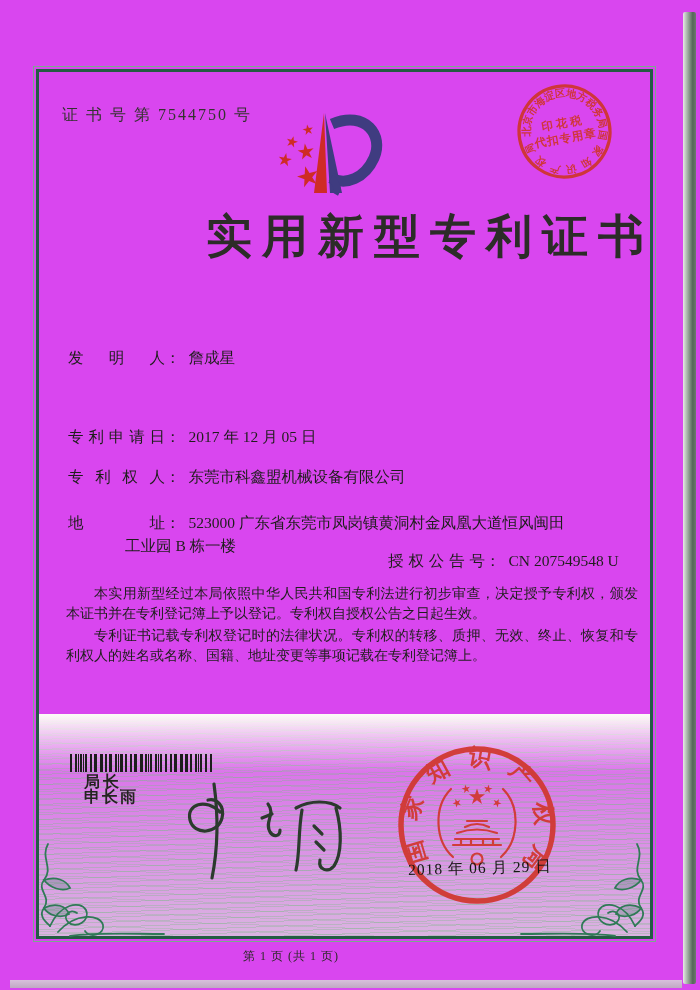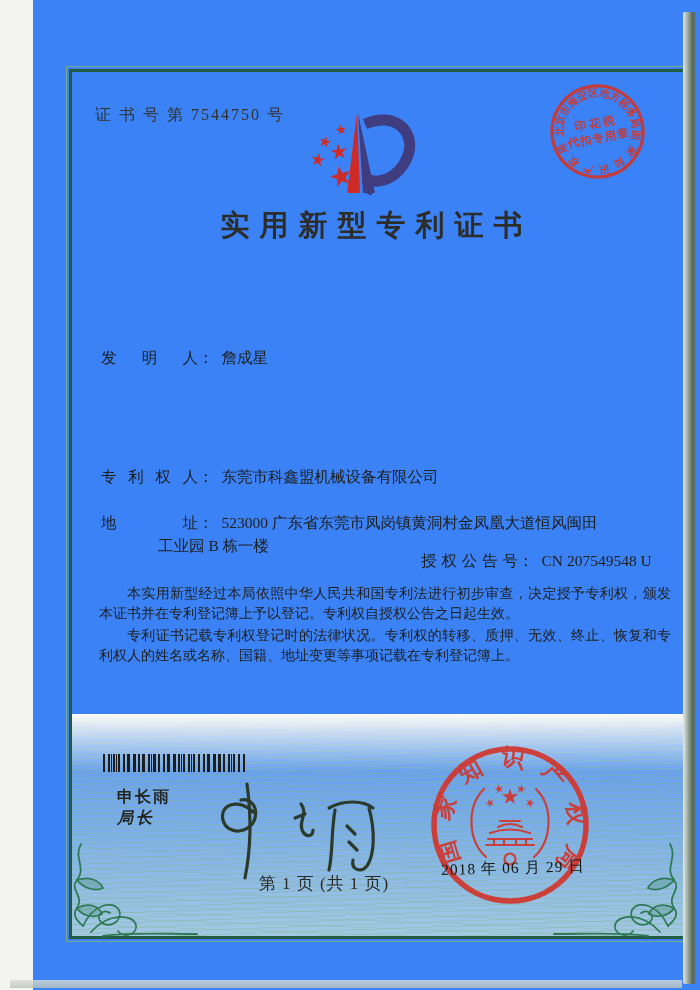--- a/index.html
+++ b/index.html
@@ -1,21 +1,21 @@
 <!DOCTYPE html>
 <html><head>
 <meta charset="utf-8">
 <style>
   html,body{margin:0;padding:0;}
   body{
     width:700px;height:990px;overflow:hidden;background:#ffffff;
     font-family:"Liberation Serif","DejaVu Serif",serif;
   }
   .scan{position:relative;width:700px;height:990px;background:#f3f4f0;overflow:hidden;}
-  .page{position:absolute;inset:0;background:#3b82f6;margin-left:33px;}
+  .page{position:absolute;inset:0;background:#d946ef;}
 
   
   .frame{position:absolute;left:33px;top:66px;width:621px;height:874px;
          border:1px solid #7aa98c;z-index:1;}
   .frame-inner{position:absolute;inset:2px;border:3px solid #235c43;}
 
   
   .guilloche{position:absolute;left:37px;top:714px;width:613px;height:223px;z-index:0;
     background:
       linear-gradient(180deg, rgba(252,252,246,1) 0%, rgba(252,252,246,0) 26%),
@@ -23,51 +23,51 @@
       repeating-linear-gradient(182deg, rgba(124,184,134,0.28) 0 1px, rgba(124,184,134,0) 1px 7px),
       linear-gradient(180deg, rgba(228,243,226,0.15), rgba(219,238,217,0.65));
   }
 
   .cert-no{position:absolute;left:62px;top:105px;font-size:16px;letter-spacing:2px;
            color:#33332e;z-index:2;}
 
   .logo{position:absolute;left:268px;top:106px;z-index:2;}
   .tax-stamp{position:absolute;left:507px;top:74px;z-index:3;opacity:.92;transform:rotate(-10deg);}
 
-  .title{position:absolute;left:33px;top:206px;width:621px;text-align:center;
-         font-size:29px;font-weight:700;letter-spacing:10px;color:#2c2c28;z-index:2;}
+  .title{position:absolute;left:33px;top:206px;width:621px;text-align:right;
+         font-size:46px;font-weight:700;letter-spacing:10px;color:#2c2c28;z-index:2;}
 
   .row{position:absolute;left:68px;font-size:15.5px;color:#1e1e1b;z-index:2;}
   .row .nowrap{white-space:nowrap;}
   .lbl{display:inline-block;width:97px;text-align:justify;text-align-last:justify;vertical-align:bottom;}
   .val{margin-left:8px;}
   .addr2{margin-left:57px;margin-top:2px;}
 
   .paras{position:absolute;left:66px;top:584px;width:572px;z-index:2;
          font-size:14px;line-height:19.5px;text-align:justify;color:#1f1f1c;}
   .paras p{margin:0 0 3px 0;text-indent:2em;}
 
   .barcode{position:absolute;left:70px;top:754px;width:142px;height:18px;z-index:2;
     background-image:
       repeating-linear-gradient(90deg,#1d1d1d 0 2px,transparent 2px 5px),
       repeating-linear-gradient(90deg,#1d1d1d 0 1px,transparent 1px 8px),
       repeating-linear-gradient(90deg,#1d1d1d 0 1px,transparent 1px 13px);}
 
-  .signer-role{position:absolute;left:84px;top:808px;font-size:16px;letter-spacing:3px;
-    color:#242421;z-index:2;font-family:"Liberation Sans","DejaVu Sans",sans-serif;font-weight:600;font-style:italic;}
+  .signer-role{position:absolute;left:84px;top:772px;font-size:16px;letter-spacing:3px;
+    color:#242421;z-index:2;font-family:"Liberation Sans","DejaVu Sans",sans-serif;font-weight:600;}
   .signer-name{position:absolute;left:84px;top:787px;font-size:16px;letter-spacing:2px;
     color:#242421;z-index:2;font-family:"Liberation Sans","DejaVu Sans",sans-serif;font-weight:600;}
   .signature{position:absolute;left:168px;top:778px;z-index:3;}
 
   .seal{position:absolute;left:389px;top:737px;z-index:3;opacity:.93;}
   .seal-date{position:absolute;left:408px;top:858px;z-index:4;font-size:15.5px;
              letter-spacing:1px;color:#151513;transform:rotate(-1.5deg);}
 
-  .footer{position:absolute;left:33px;top:872px;width:516px;text-align:center;
-          font-size:17px;letter-spacing:1px;color:#2a2a26;z-index:2;}
+  .footer{position:absolute;left:33px;top:948px;width:516px;text-align:center;
+          font-size:12px;letter-spacing:1px;color:#2a2a26;z-index:2;}
 
   .flourish{position:absolute;z-index:2;}
   .flourish.left{left:36px;top:842px;}
   .flourish.right{left:519px;top:842px;transform:scaleX(-1);}
 
   
   .edge-right{position:absolute;right:4px;top:12px;width:13px;height:972px;z-index:60;
     background:linear-gradient(90deg,#e7eae6 0%,#97a69a 40%,#56655b 75%,#6d7b71 100%);
     border-radius:2px;}
   .edge-bottom{position:absolute;left:10px;right:18px;bottom:2px;height:8px;z-index:60;
@@ -118,20 +118,23 @@
       </text>
       <text x="57.5" y="53" font-size="11.5" fill="#cf352b" font-weight="bold" text-anchor="middle" style="letter-spacing:3px">印花税</text>
       <text x="57.5" y="68" font-size="11.5" fill="#cf352b" font-weight="bold" text-anchor="middle" style="letter-spacing:1px">代扣专用章</text>
     </svg>
 
     <div class="title">实用新型专利证书</div>
 
     <div class="row nowrap" style="top:348px">
       <span class="lbl">发明人</span><span>：</span><span class="val">詹成星</span>
     </div>
+    <div class="row nowrap" style="top:427px">
+      <span class="lbl">专利申请日</span><span>：</span><span class="val">2017 年 12 月 05 日</span>
+    </div>
     <div class="row nowrap" style="top:467px">
       <span class="lbl">专利权人</span><span>：</span><span class="val">东莞市科鑫盟机械设备有限公司</span>
     </div>
     <div class="row" style="top:513px">
       <span class="nowrap"><span class="lbl">地址</span><span>：</span><span class="val">523000 广东省东莞市凤岗镇黄洞村金凤凰大道恒风闽田</span></span>
       <div class="addr2">工业园 B 栋一楼</div>
     </div>
     <div class="row nowrap" style="top:551px;left:388px">
       <span class="lbl">授权公告号</span><span>：</span><span class="val">CN 207549548 U</span>
     </div>

